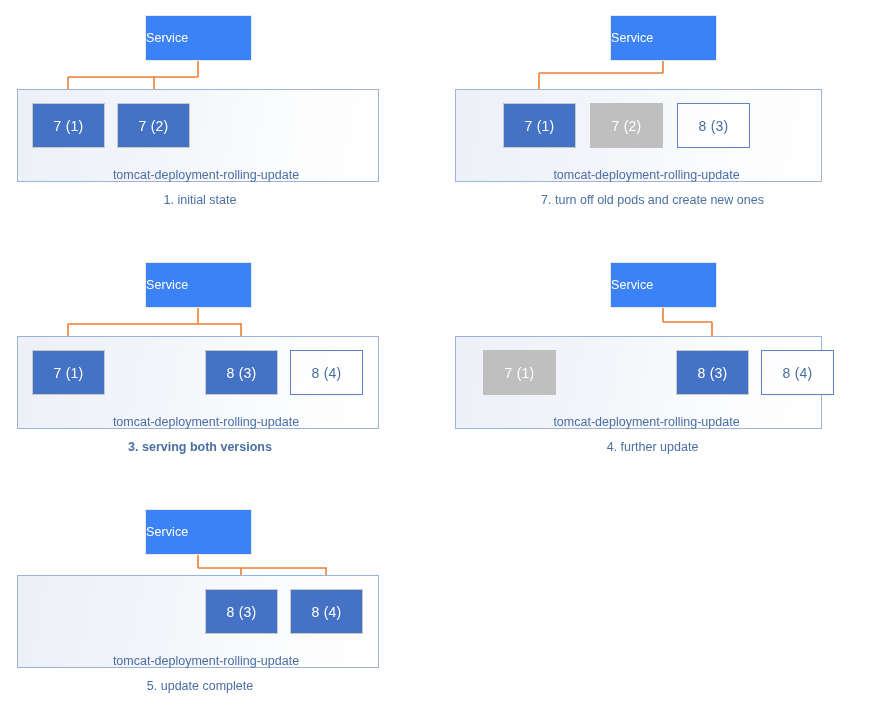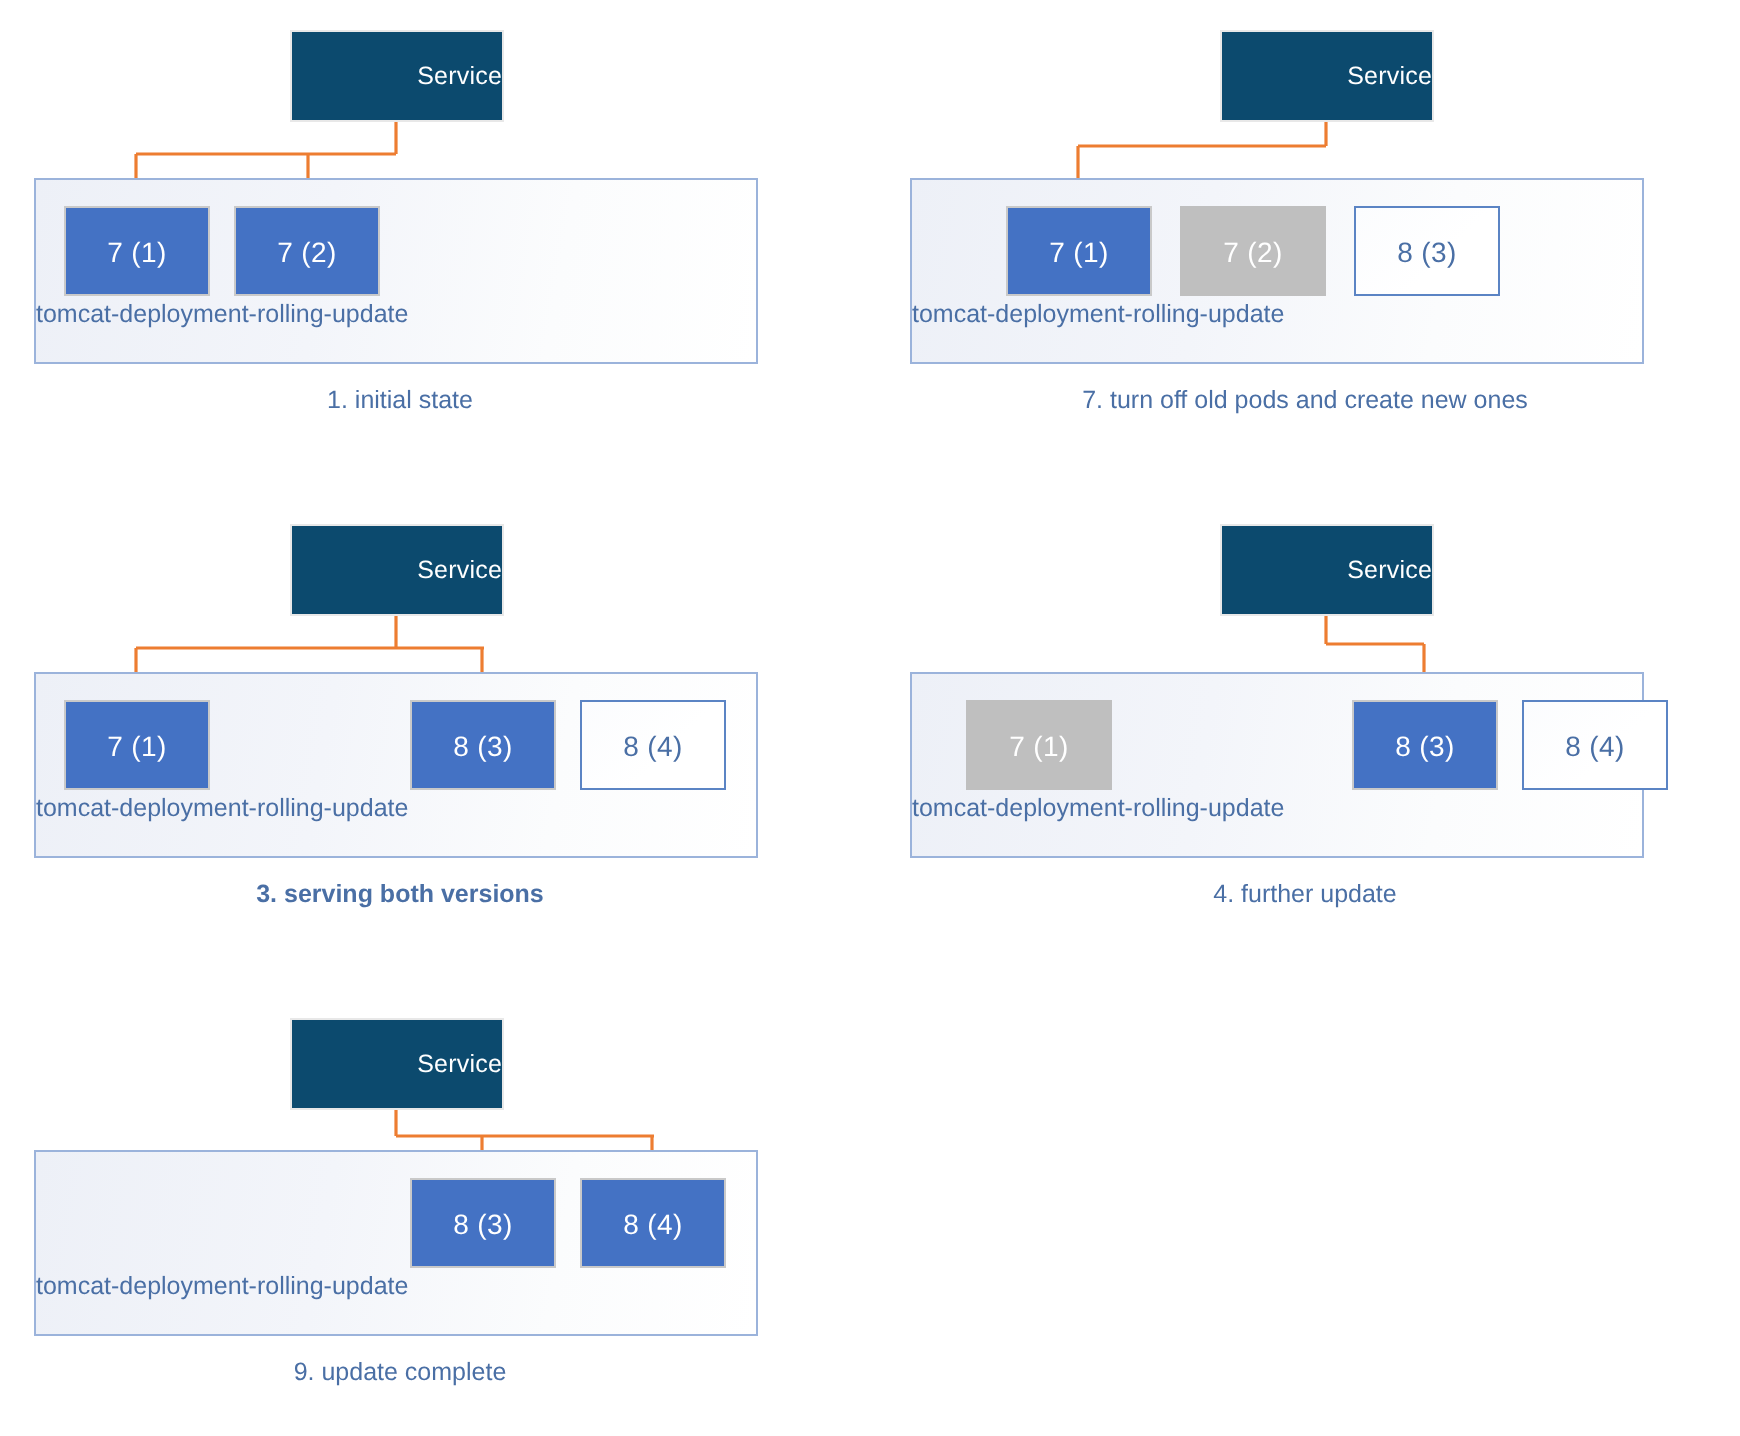--- a/index.html
+++ b/index.html
@@ -9,43 +9,44 @@
     font-family:"Liberation Sans", sans-serif;
     overflow:hidden;
     position:relative;
   }
   .panel{position:absolute;}
 
   
   .service{
     position:absolute;
     width:107px;height:46px;
-    background:#0c4a6e;
+    background:#3b82f6;
     border:1px solid #E8E8E8;
     box-sizing:border-box;
-    display:flex;align-items:center;justify-content:flex-end;
+    display:flex;align-items:center;justify-content:flex-start;
     color:#ffffff;
     font-size:12.5px;
     letter-spacing:.1px;
   }
 
   
   .deployment{
     position:absolute;
     box-sizing:border-box;
     border:1px solid #9BB3DB;
     background:linear-gradient(100deg,#EDF0F7 0%,#F3F5FA 40%,#FBFCFD 72%,#FFFFFF 100%);
   }
   .deployment-label{
     position:absolute;
-    left:0;right:0;
-    text-align:left;
+    left:16px;right:0;
+    text-align:center;
     color:#4A6FA5;
     font-size:12.5px;
     white-space:nowrap;
+    margin-top:18px;
   }
 
   
   .pod{
     position:absolute;
     width:73px;height:45px;
     box-sizing:border-box;
     display:flex;align-items:center;justify-content:center;
     font-size:14px;
     letter-spacing:.2px;
@@ -240,14 +241,14 @@
     <div class="deployment-label" style="top:60px;">tomcat-deployment-rolling-update</div>
   </div>
 
   <div class="pod active" style="left:205px;top:99px;">
     <span>8 (3)</span>
   </div>
   <div class="pod active" style="left:290px;top:99px;">
     <span>8 (4)</span>
   </div>
 
-  <div class="caption" style="top:189px;">9. update complete</div>
+  <div class="caption" style="top:189px;">5. update complete</div>
 </div>
 
 </body></html>

